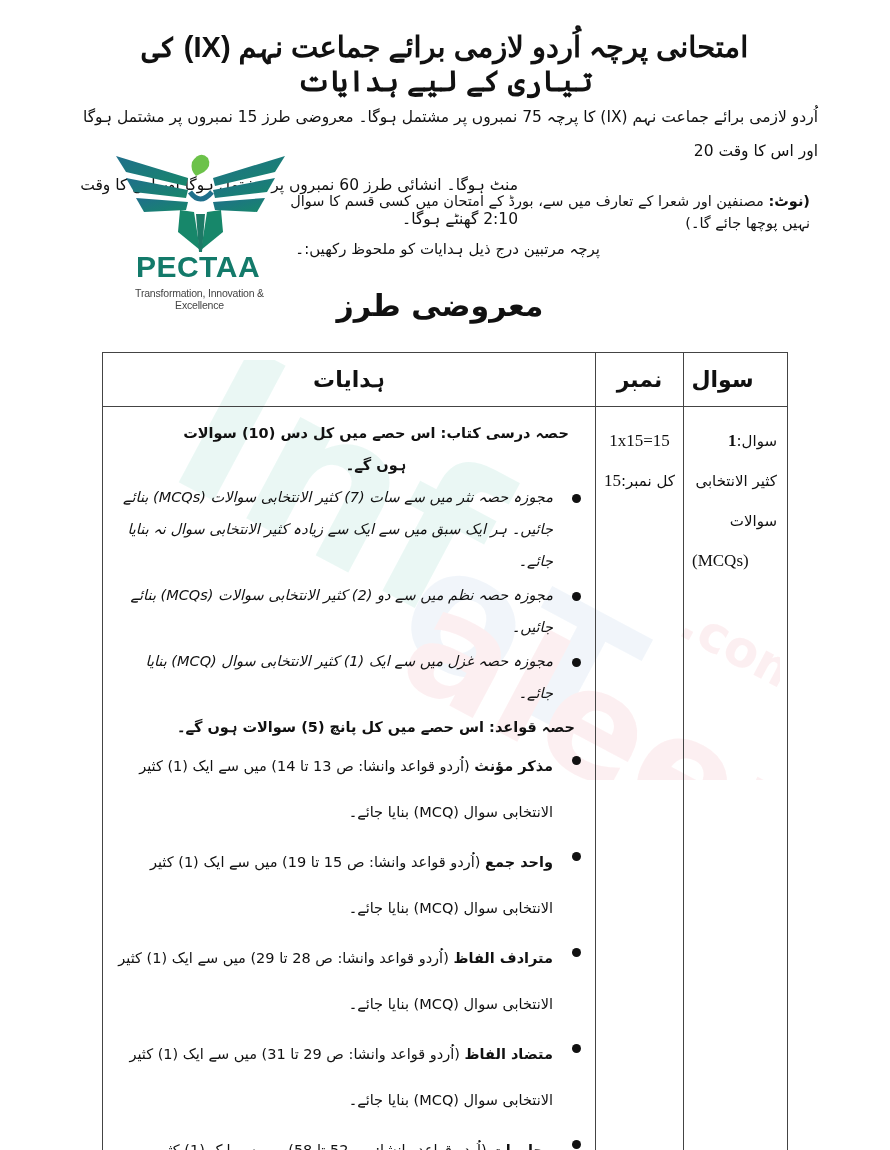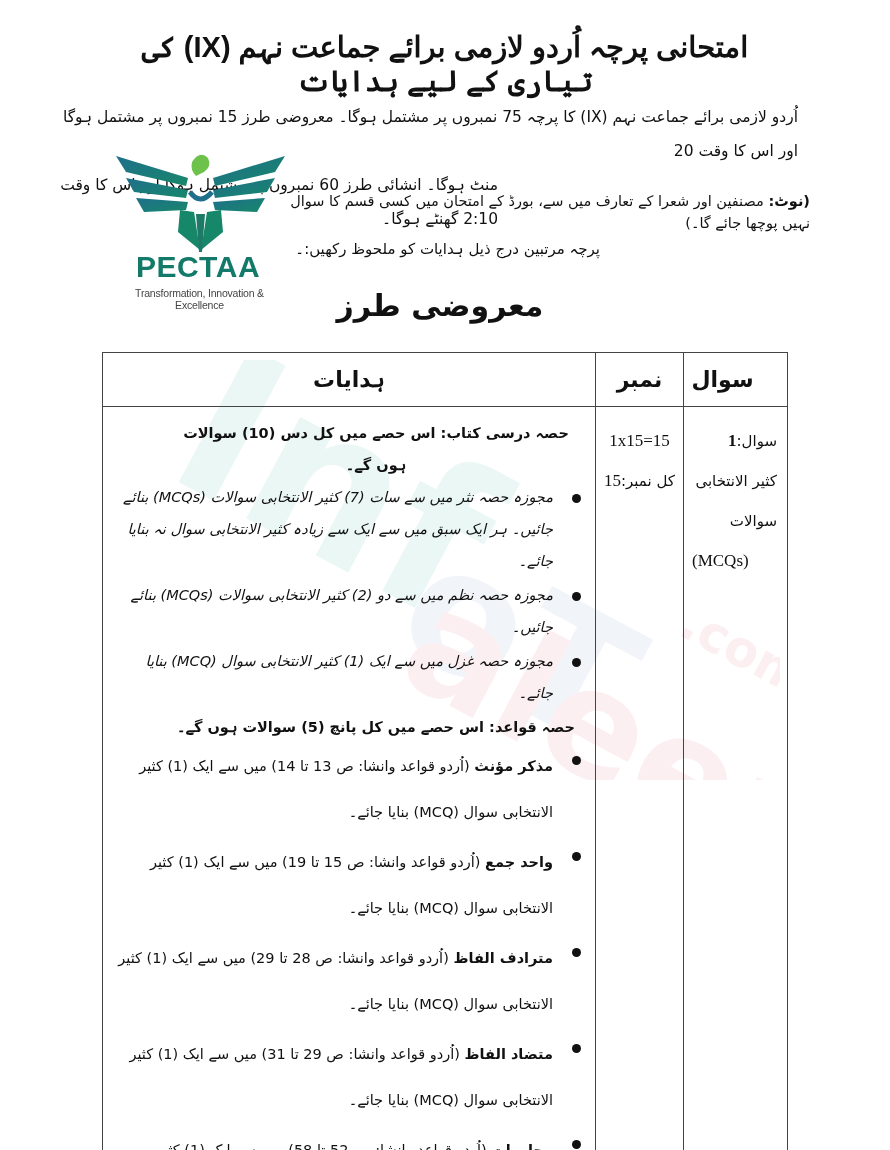--- a/index.html
+++ b/index.html
@@ -12,21 +12,21 @@
   }
 
   .title {
     position: absolute; top: 30px; left: 120px; width: 650px;
     text-align: center; direction: rtl;
     font-size: 29px; font-weight: bold; letter-spacing: 0px;
     font-family: Liberation Sans, sans-serif;
   }
 
   .intro {
-    position: absolute; right: 92px; top: 100px; width: 740px;
+    position: absolute; right: 72px; top: 100px; width: 740px;
     direction: rtl; text-align: right; font-size: 15.5px; line-height: 34px;
     font-family: "DejaVu Sans", sans-serif;
   }
   .intro .line2 { padding-right: 300px; }
 
   .note {
     position: absolute; right: 80px; top: 190px; width: 520px;
     direction: rtl; text-align: right; font-size: 14.5px; line-height: 22px;
   }
   .note-label { font-weight: bold; }

